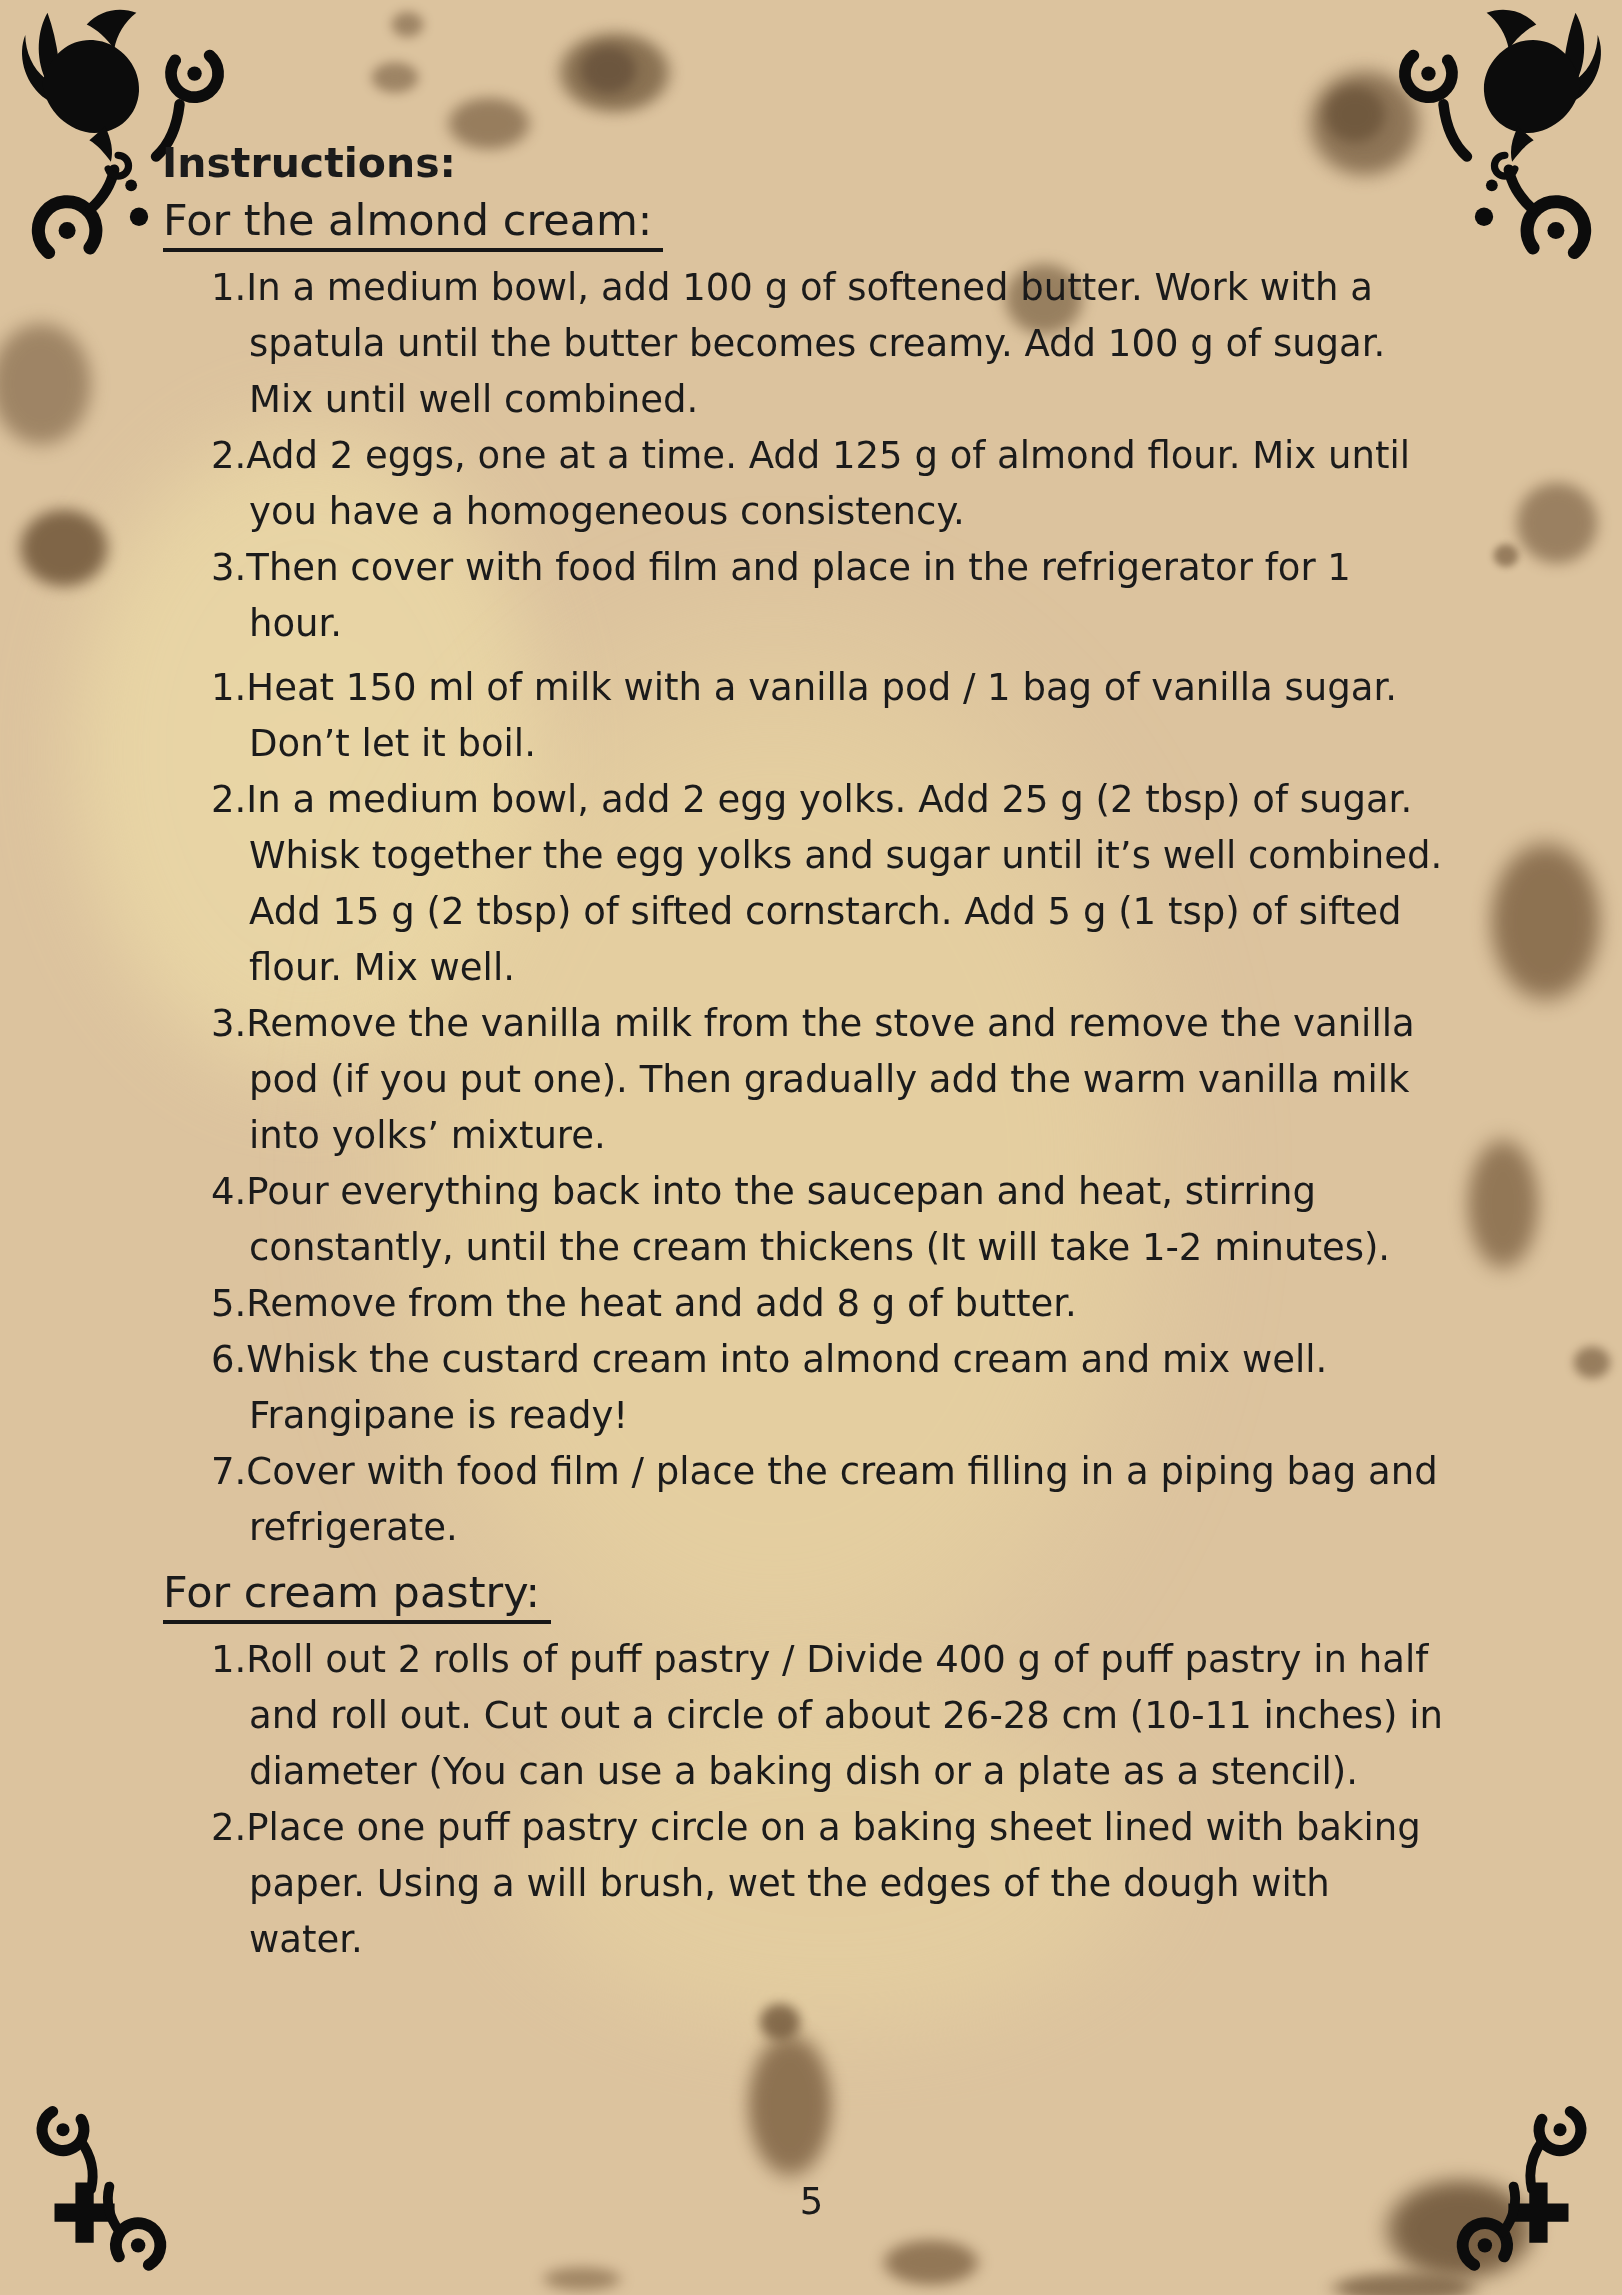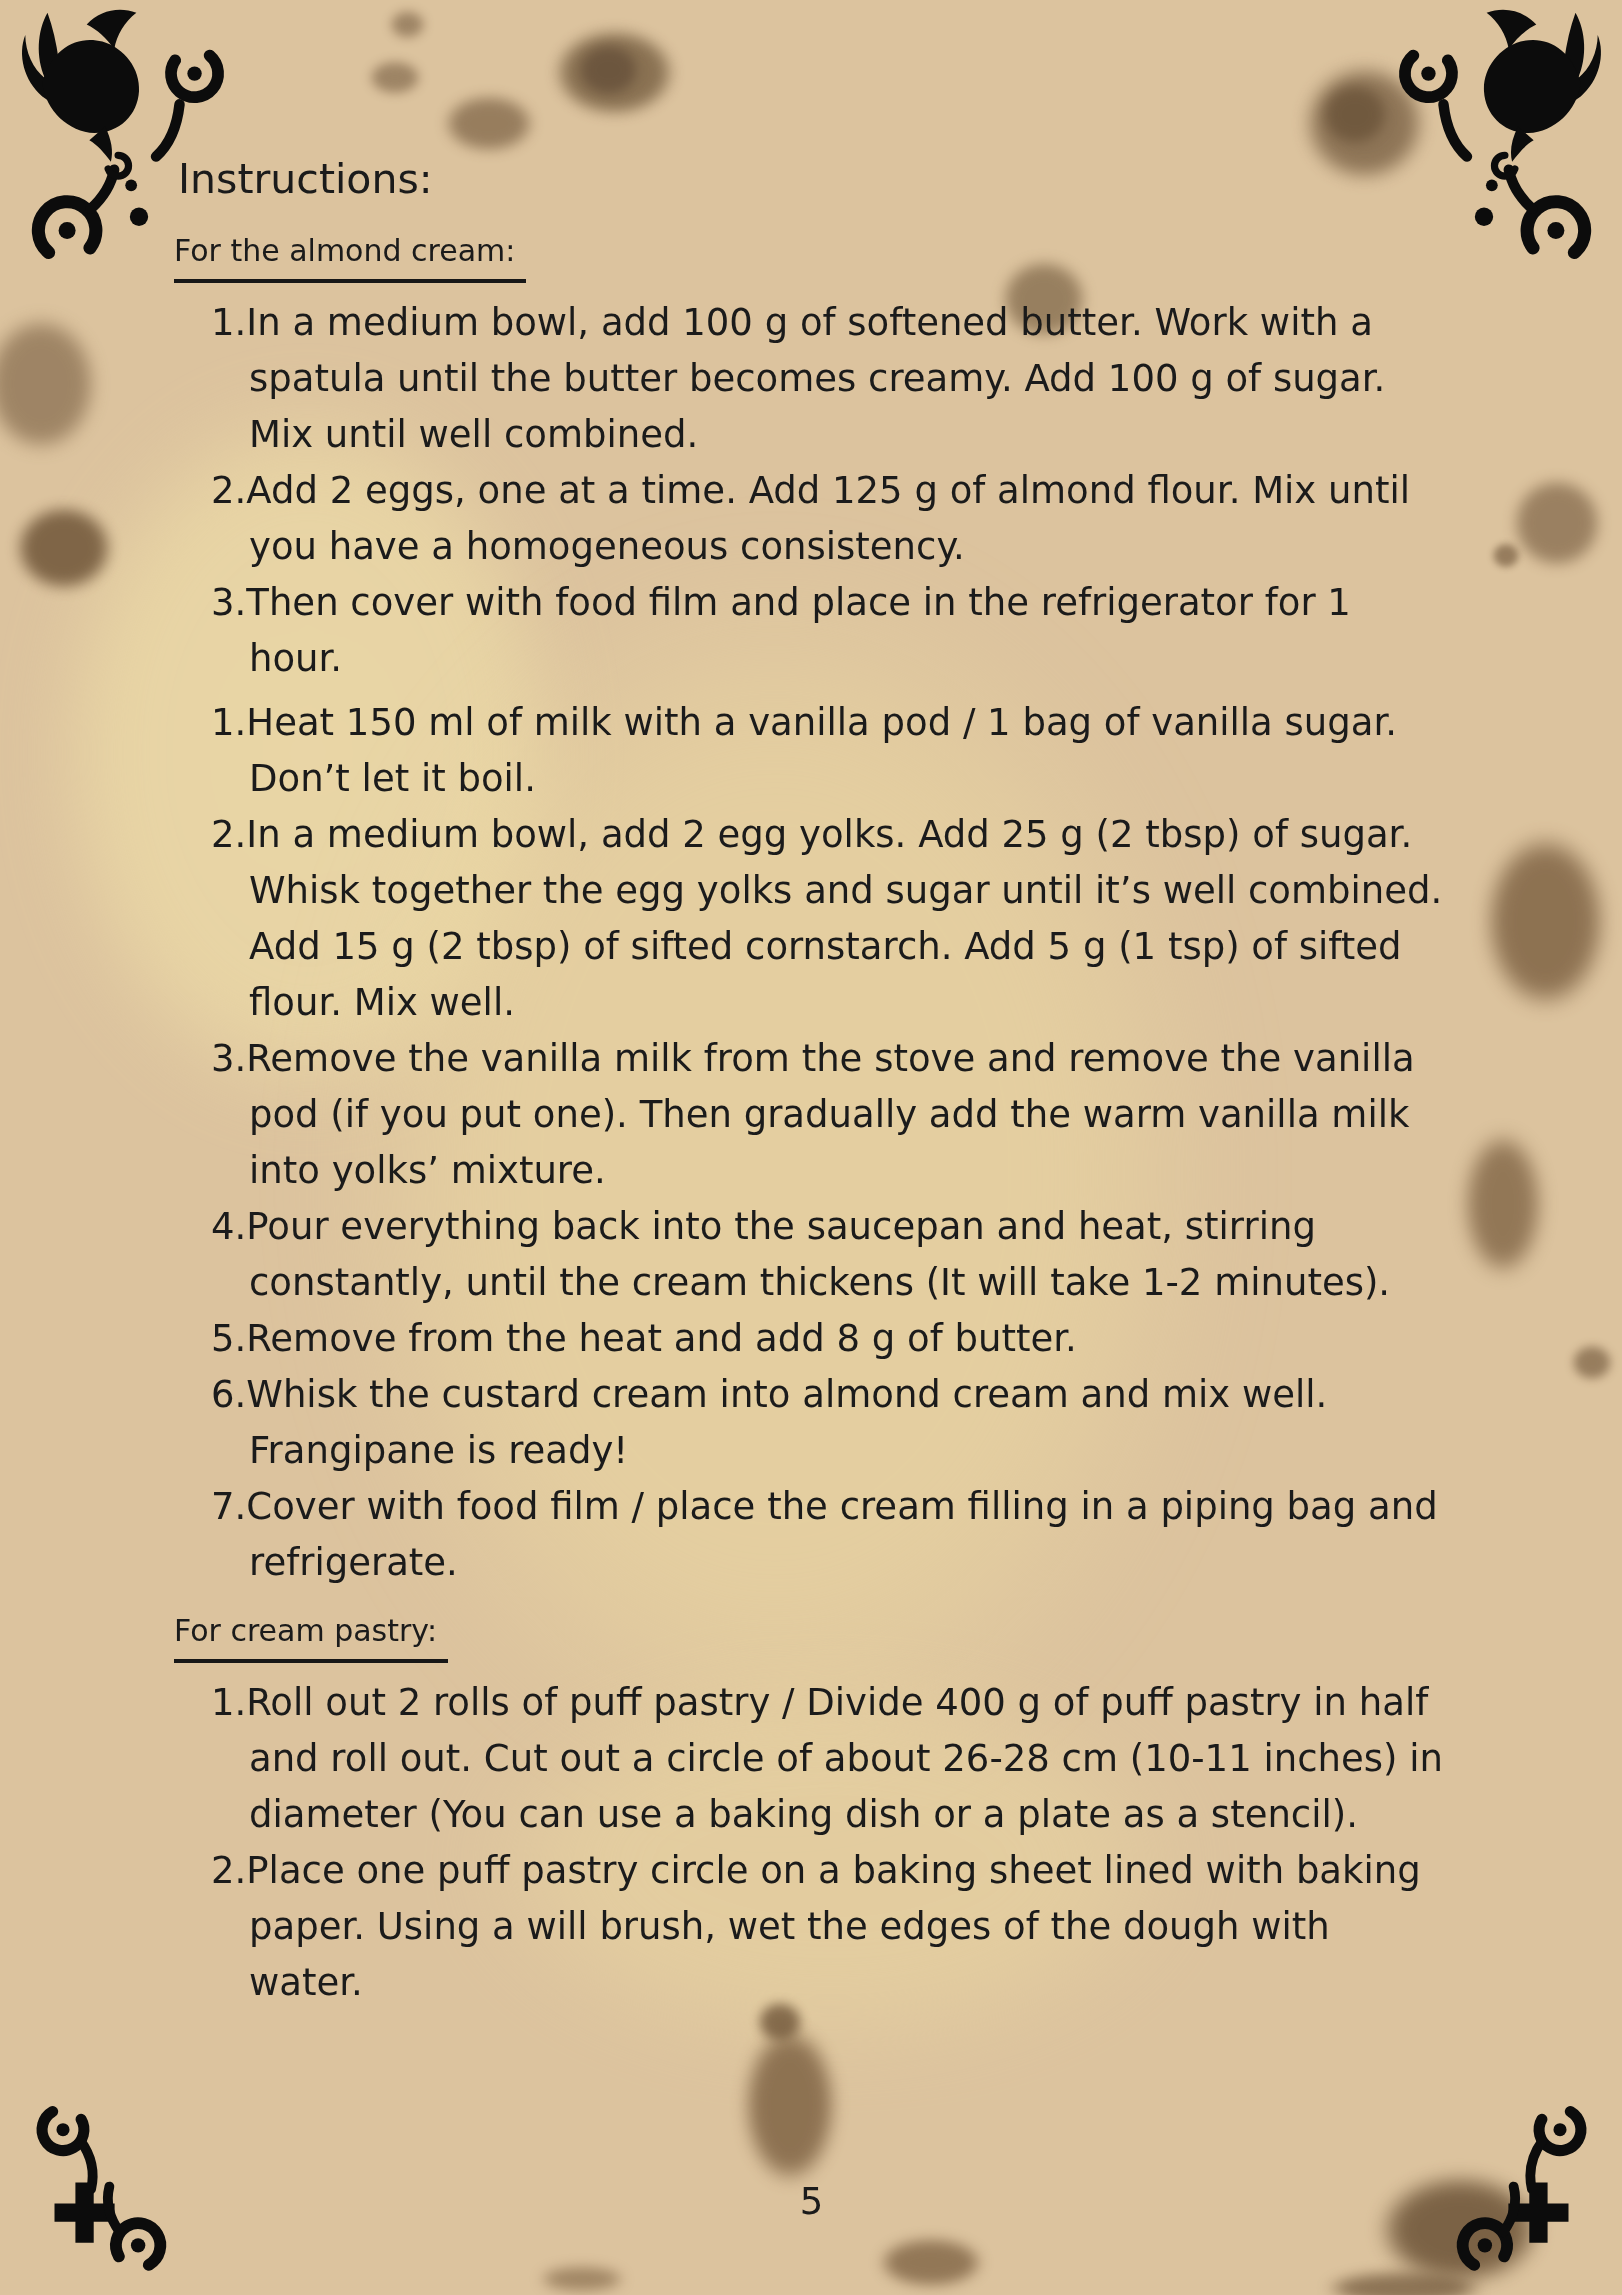--- a/index.html
+++ b/index.html
@@ -23,22 +23,22 @@
     opacity:.45; filter:blur(39px); border-radius:50%; }
   .stain { border-radius:46% 54% 58% 42% / 52% 44% 56% 48%; }
   
   .orn { position:absolute; z-index:2; }
   .orn-tl { left:7.9px; top:5.2px; }
   .orn-tr { right:7.9px; top:5.2px; transform:scaleX(-1); }
   .orn-bl { left:14.4px; top:2087px; }
   .orn-br { right:14.4px; top:2087px; transform:scaleX(-1); }
   
   .text-layer { position:absolute; left:162px; top:135px; width:1299px; z-index:3; }
-  h1 { font-size:41px; line-height:56px; font-weight:400; margin:16px; }
-  h2 { font-size:30px; line-height:56px; font-weight:400; margin:12px;
+  h1 { font-size:41px; line-height:56px; font-weight:700; margin:0; }
+  h2 { font-size:43px; line-height:56px; font-weight:400; margin:1px;
        display:table; border-bottom:4.6px solid #171717; padding-right:10.5px; }
   ol { list-style:none; margin:8px; padding:0; counter-reset:step;
        font-size:37px; line-height:56px; }
   li { counter-increment:step; padding-left:79px; text-indent:-38px; }
   li::before { content:counter(step) "."; }
   .page-num { position:absolute; left:162px; width:1299px; top:2180px;
        text-align:center; font-size:37px; z-index:3; }
 </style>
 </head>
 <body style="--bg: #dcc39e; --ink: #1b1b1b;">

